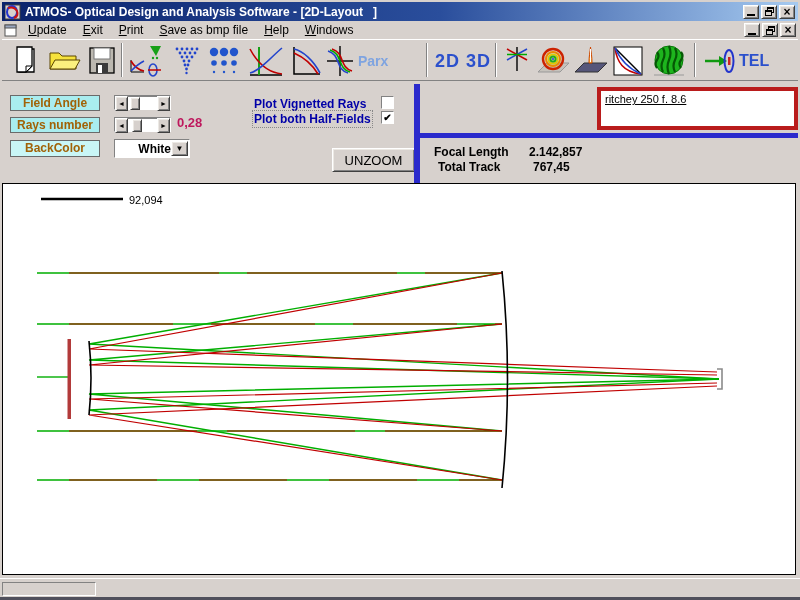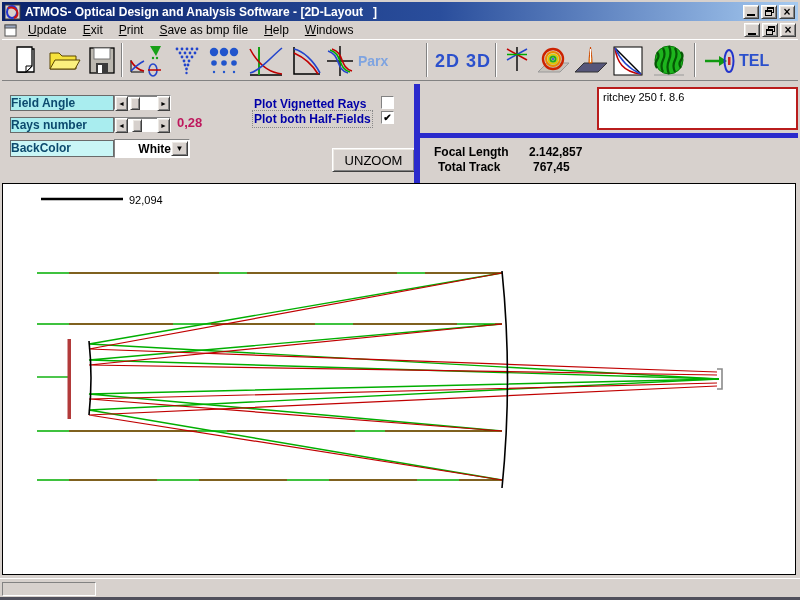--- a/index.html
+++ b/index.html
@@ -39,41 +39,41 @@
              border-top:1px solid #fff; border-bottom:1px solid #828282; }
   .tbtn { position:absolute; top:3px; width:36px; height:36px; display:flex; align-items:center; justify-content:center; }
   .tsep { position:absolute; top:3px; width:2px; height:34px; border-left:1px solid #828282; border-right:1px solid #fff; }
   .ttext { position:absolute; top:3px; height:36px; display:flex; align-items:center; font-weight:bold;text-align:center; }
   .parx { color:#7FA4E0; font-size:14px; }
   .v23 { color:#2B50CC; font-size:18px; letter-spacing:1px; }
   .tel { color:#2B50CC; font-size:16px; }
 
   
   #controls { position:absolute; left:2px; top:81px; width:796px; height:102px; background:#D7D1CD; }
-  .lbl-box { position:absolute; width:104px; height:16px; background:#A9EDEF; border:1px solid #6a6a6a;
-             color:#0c4a6e; font-size:12px; font-weight:bold; line-height:14px; }
+  .lbl-box { position:absolute; width:90px; height:16px; background:#A9EDEF; border:1px solid #6a6a6a;
+             color:#a16207; font-size:12px; font-weight:bold; text-align:center; line-height:14px; }
   .lbl-box.light { background:#C9F6F6; }
   .val { position:absolute; font-size:13px; font-weight:bold; color:#be185d;margin-top:20px; }
   .scrollbar { position:absolute; width:57px; height:15px; background:#fff; display:flex; }
   .sb-btn { width:13px; height:15px; font-size:7px; color:#000; display:flex; align-items:center; justify-content:center; }
   .sb-track { flex:1; position:relative; background:#fff; border-top:1px solid #828282; border-bottom:1px solid #fff; }
   .sb-thumb { position:absolute; top:0; width:10px; height:13px; }
   .dropdown { position:absolute; width:76px; height:19px; background:#fff; display:flex; align-items:center; }
   .dropdown .dd-text { flex:1; font-size:12px; font-weight:bold; color:#000; padding-left:4px;text-align:right; }
   .dd-btn { width:17px; height:15px; margin-right:1px; font-size:8px; display:flex; align-items:center; justify-content:center; }
   .cb-label { position:absolute; color:#0000A8; font-size:12px; font-weight:bold; }
   .cb-label.focused { outline:1px dotted #888; outline-offset:1px;text-align:right; }
   .cb { position:absolute; width:13px; height:13px; background:#fff; font-size:10px; font-weight:bold;
         line-height:12px; text-align:center; color:#000; }
   .pushbtn { position:absolute; height:24px; font-size:13px; color:#000; display:flex; align-items:center; justify-content:center; }
   .blue-bar { position:absolute; background:#2A2ACC; }
   .filebox-active { position:absolute; background:#0000A8; border:1px solid; border-color:#828282 #fff #fff #828282;
                     color:#fff; font-size:12px; font-weight:bold; text-align:center; padding-top:3px; }
-  .filebox-list { position:absolute; background:#fff; border:2px solid #b91c1c; color:#000; font-size:11px;
-                  padding:2px 4px; text-align:left; }
+  .filebox-list { position:absolute; background:#fff; border:4px solid #b91c1c; color:#000; font-size:11px;
+                  padding:2px 4px; text-align:left;text-decoration:underline; }
   .metric-label { position:absolute; font-size:12px; font-weight:bold; color:#000; }
 
   
   #canvas-wrap { position:absolute; left:2px; top:183px; width:794px; height:392px; background:#fff; border:1px solid #000; }
   #ray-svg { position:absolute; left:0; top:0; width:792px; height:390px; }
 
   
   #statusbar { position:absolute; left:0; top:578px; width:800px; height:19px; background:#D7D1CD; border-top:1px solid #fff; }
   #statusbar .cell { position:absolute; left:2px; top:3px; width:94px; height:14px; }
   #bottom-edge { position:absolute; left:0; top:597px; width:800px; height:3px; background:#50505C; }

